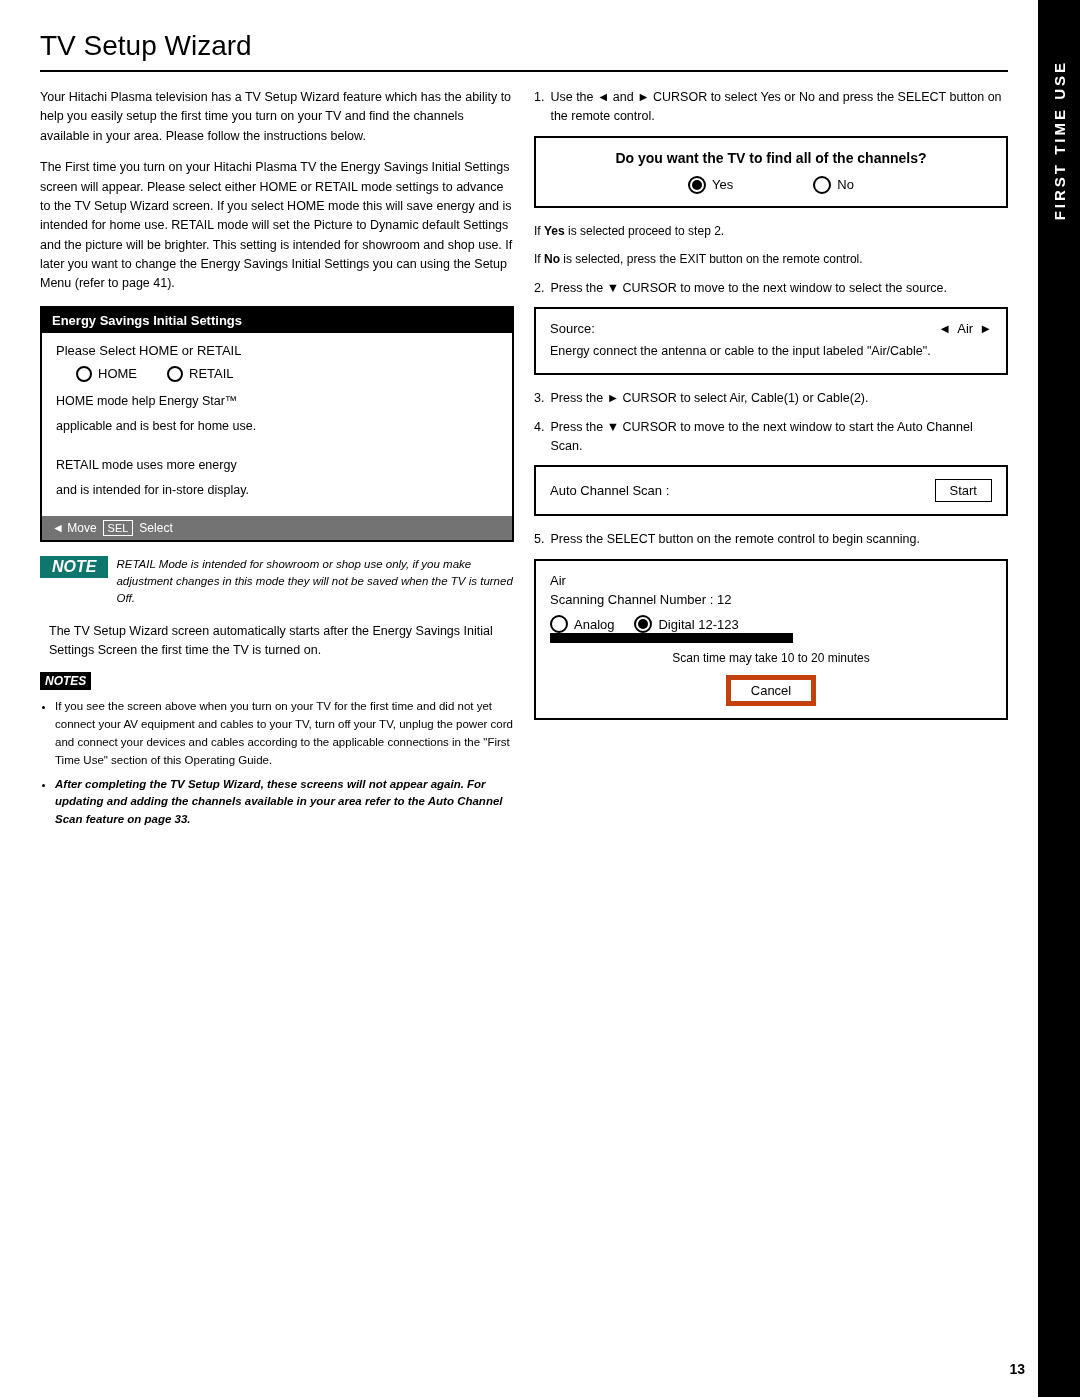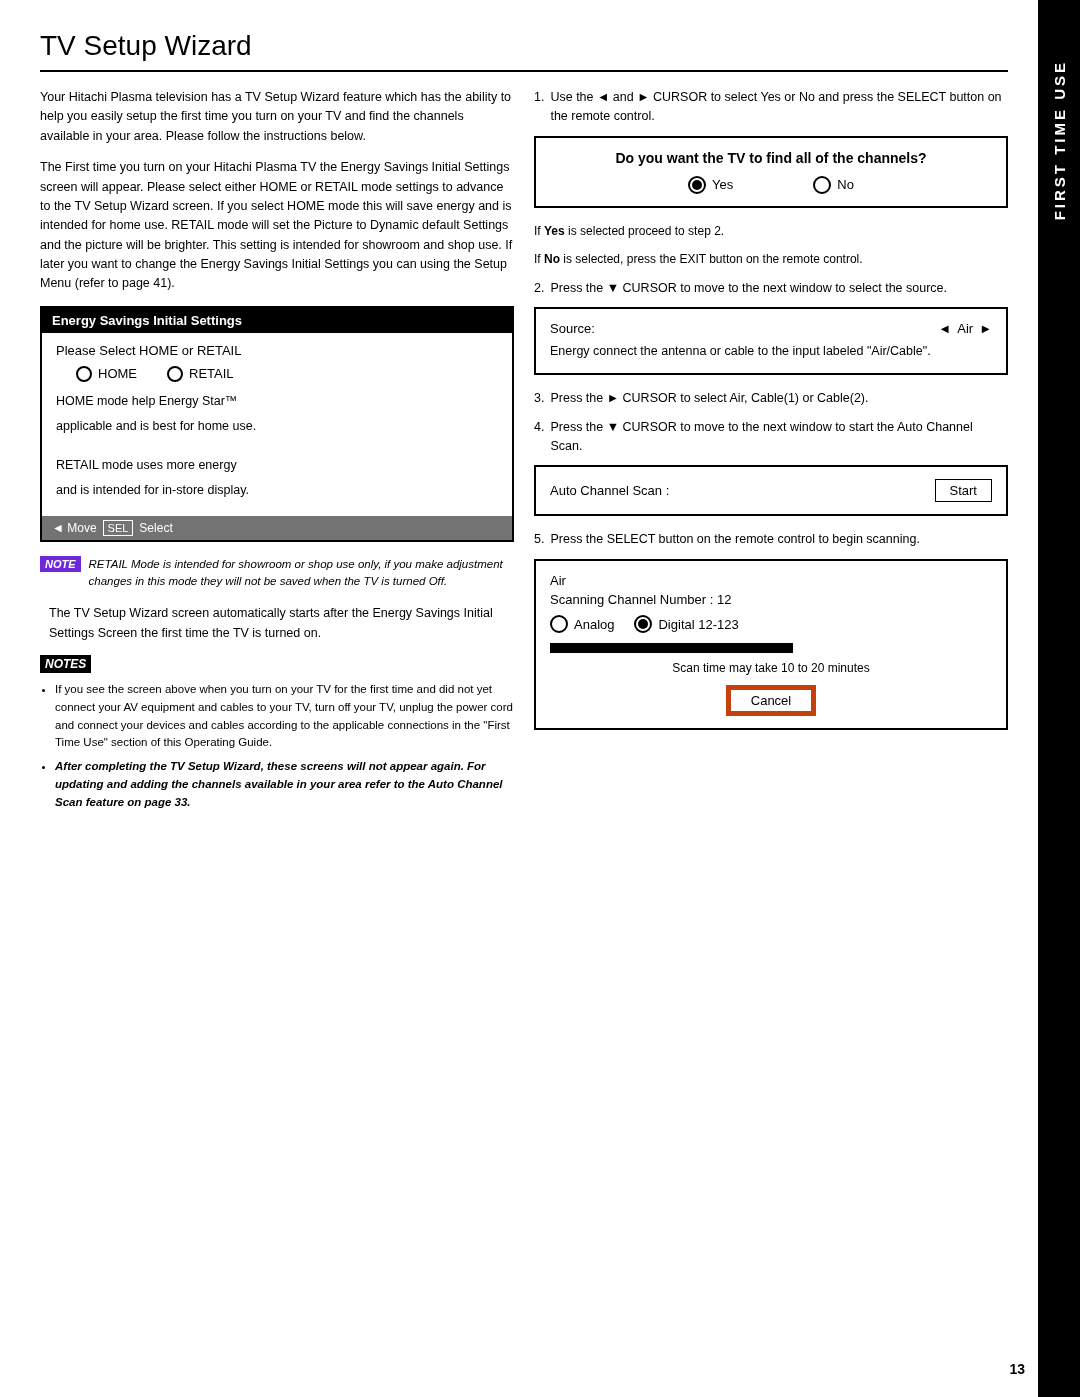--- a/index.html
+++ b/index.html
@@ -157,24 +157,24 @@
     
     .note-block {
       display: flex;
       gap: 8px;
       margin-bottom: 14px;
       align-items: flex-start;
     }
 
     .note-label {
       font-weight: bold;
-      font-size: 11px;
-      background: #6d28d9;
+      font-size: 16px;
+      background: #0f766e;
       color: #fff;
-      padding: 2px 5px;
+      padding: 2px 12px;
       white-space: nowrap;
       flex-shrink: 0;
       font-style: italic;
     }
 
     .note-text {
       font-size: 11.5px;
       line-height: 1.5;
       font-style: italic;
     }
@@ -353,21 +353,20 @@
 
     .scanning-channel {
       font-size: 13px;
       margin-bottom: 8px;
     }
 
     .analog-digital-row {
       display: flex;
       align-items: center;
       gap: 20px;
-      margin-bottom: 10px;
       text-align: center;
     }
 
     .progress-bar {
       height: 10px;
       background: #000;
       width: 55%;
       margin-bottom: 8px;
     }
 

